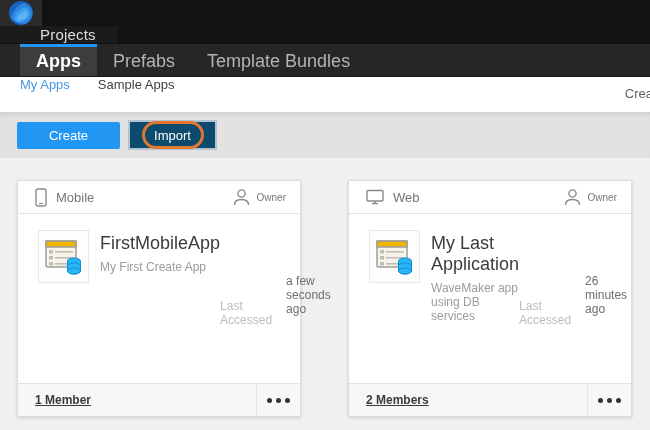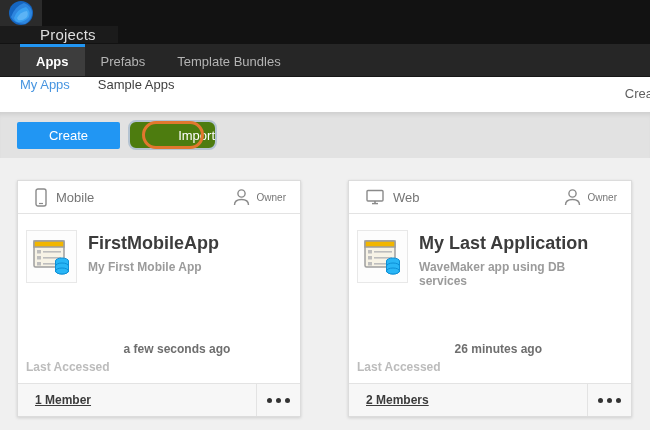--- a/index.html
+++ b/index.html
@@ -7,59 +7,59 @@
   body { font-family:"Liberation Sans", sans-serif; background:#f0f0f0; position:relative; }
 
   
   .app-header { height:44px; background:#121212; display:flex; align-items:stretch;flex-direction:column; }
   .logo-box { width:42px; background:#2b2b2b; display:flex; align-items:center; justify-content:center; }
   .header-section { width:118px; background:#1b1b1b; display:flex; align-items:center; padding-left:40px; }
   .page-title { color:#dedede; font-size:15px; font-weight:500; letter-spacing:.2px; }
 
   
   .tab-bar { height:33px; background:#262626; display:flex; align-items:stretch; padding-left:20px; border-bottom:1px solid #171717; }
-  .tab { color:#b3b3b3; font-size:13px; display:flex; align-items:center; padding:0 16px; border-top:3px solid transparent; cursor:pointer; }
+  .tab { color:#b3b3b3; font-size:18px; display:flex; align-items:center; padding:0 16px; border-top:3px solid transparent; cursor:pointer; }
   .tab.active { background:#3d3d3d; color:#ffffff; font-weight:bold; border-top:3px solid #2196f3; }
 
   
   .sub-nav { height:35px; background:#ffffff; display:flex; align-items:flex-start; padding-left:20px; position:relative; }
   .sub-nav-link { font-size:13px; margin-right:28px; cursor:pointer; }
   .sub-nav-link.active { color:#4795e0; }
   .sub-nav-link.plain { color:#3f3f3f; }
   .nav-right-cutoff { position:absolute; right:-3px; top:9px; font-size:13px; color:#5f5f5f; white-space:nowrap; }
 
   
   .toolbar { height:46px; background:#e2e2e2; box-shadow: inset 0 5px 5px -3px rgba(0,0,0,.10); display:flex; align-items:center; padding-left:17px; }
   .btn { font-size:13px; font-weight:500; color:#ffffff; text-align:center; cursor:pointer; display:flex; align-items:center; justify-content:center; }
   .btn-create { width:103px; height:27px; background:#2196f3; border:none; border-radius:2px; margin-right:8px; }
-  .btn-import { width:89px; height:30px; background:#4d7c0f; border:2px solid #b4c3d1; border-radius:8px; position:relative;justify-content:flex-end; }
+  .btn-import { width:89px; height:30px; background:#0c4a6e; border:2px solid #b4c3d1; border-radius:0; position:relative; }
   .highlight-ring { position:absolute; left:50%; top:50%; transform:translate(-50%,-50%); width:62px; height:28px; border:3px solid #e2772e; border-radius:14px; pointer-events:none; }
 
   
   .main { padding:22px 18px 0 17px; display:flex; }
   .card { width:284px; height:237px; background:#ffffff; border:1px solid #dcdcdc; box-shadow:0 1px 3px rgba(0,0,0,.14); display:flex; flex-direction:column; }
   .card + .card { margin-left:47px; }
 
   .card-header { height:33px; border-bottom:1px solid #e3e3e3; display:flex; align-items:center; padding:0 14px 0 17px; flex:none; }
   .card-type { font-size:13px; color:#757575; margin-left:9px; }
   .card-header-spacer { flex:1; }
   .owner-label { font-size:10px; color:#757575; margin-left:7px; }
 
-  .card-body { flex:1; display:flex; flex-direction:column; padding:16px 16px 0 8px; position:relative;font-weight:bold; }
+  .card-body { flex:1; display:flex; padding:16px 16px 0 20px; position:relative; }
   .app-row { display:flex; align-items:flex-start; }
   .app-icon-box { width:51px; height:53px; background:#fdfdfd; border:1px solid #e8e8e8; flex:none; display:flex; align-items:center; justify-content:center; }
   .app-text { margin-left:11px; padding-top:3px; }
   .app-title { font-size:18px; color:#3c3c3c; margin-bottom:6px; }
   .app-subtitle { font-size:12px; color:#9b9b9b; }
 
   .last-accessed { margin-top:auto; padding-bottom:9px; display:flex; align-items:center; }
   .la-label { font-size:12px; color:#bcbcbc;margin-top:36px; }
   .la-value { font-size:12px; color:#6e6e6e; margin-left:14px; }
 
-  .card-footer { height:33px; background:#f7f7f7; border-top:1px solid #e3e3e3; display:flex; align-items:stretch; flex:none; }
+  .card-footer { height:33px; background:#f7f7f7; border-top:1px solid #e3e3e3; display:flex; align-items:stretch; flex:none;margin-top:47px; }
   .members-link { flex:1; display:flex; align-items:center; padding-left:17px; font-size:12px; font-weight:bold; color:#3c3c3c; text-decoration:underline; cursor:pointer; }
   .menu-dots { width:44px; border-left:1px solid #e3e3e3; display:flex; align-items:center; justify-content:center; cursor:pointer; }
   .menu-dots i { width:5px; height:5px; border-radius:50%; background:#333; display:inline-block; margin:0 2px; }
 
   svg { display:block; }
 </style>
 </head>
 <body>
 
 <div class="app-header">
@@ -135,21 +135,21 @@
               <ellipse cx="31" cy="25" rx="6.5" ry="3" fill="#29b6f6" stroke="#0d8fd6"></ellipse>
               <path d="M24.5 25 v5 a6.5 3 0 0 0 13 0 v-5" fill="#29b6f6" stroke="#0d8fd6"></path>
               <ellipse cx="31" cy="30" rx="6.5" ry="3" fill="none" stroke="#0d8fd6"></ellipse>
               <path d="M24.5 30 v5 a6.5 3 0 0 0 13 0 v-5" fill="#29b6f6" stroke="#0d8fd6"></path>
               <ellipse cx="31" cy="35" rx="6.5" ry="3" fill="#29b6f6" stroke="#0d8fd6"></ellipse>
             </g>
           </svg>
         </div>
         <div class="app-text">
           <div class="app-title">FirstMobileApp</div>
-          <div class="app-subtitle">My First Mobile App</div>
+          <div class="app-subtitle">My First Create App</div>
         </div>
       </div>
       <div class="last-accessed">
         <span class="la-label">Last Accessed</span>
         <span class="la-value">a few seconds ago</span>
       </div>
     </div>
 
     <div class="card-footer">
       <span class="members-link">1 Member</span>

